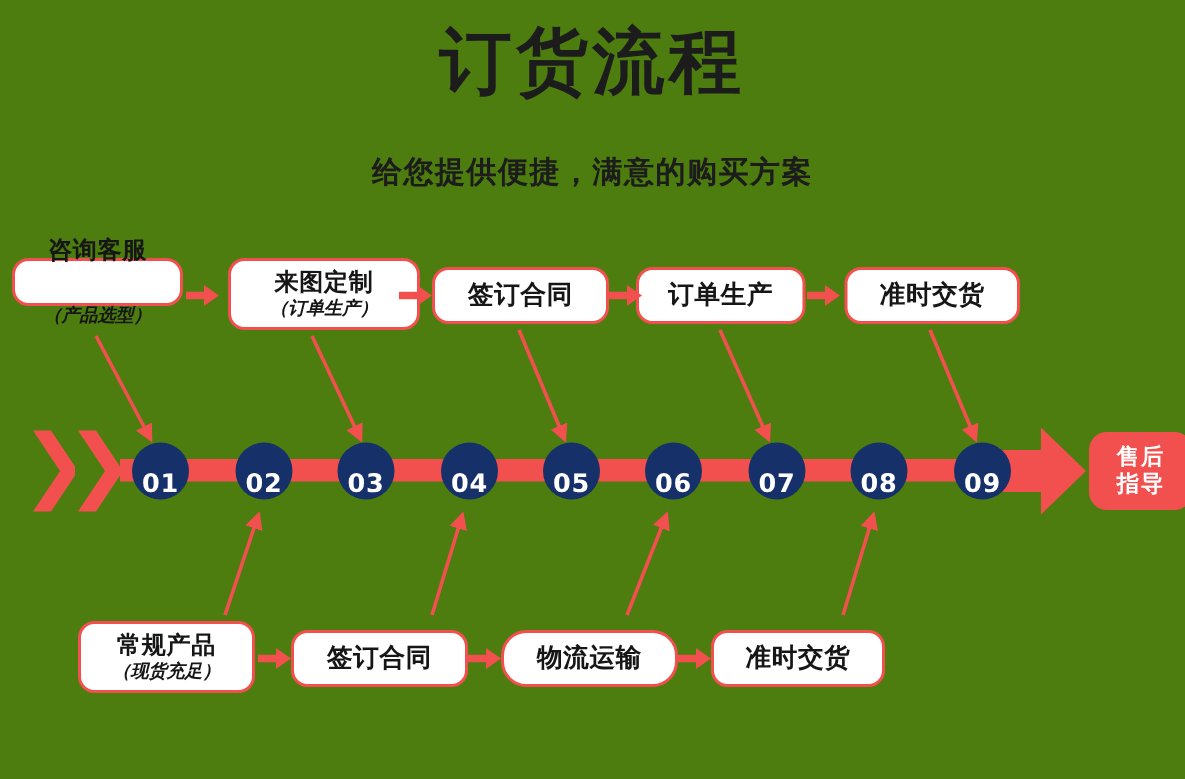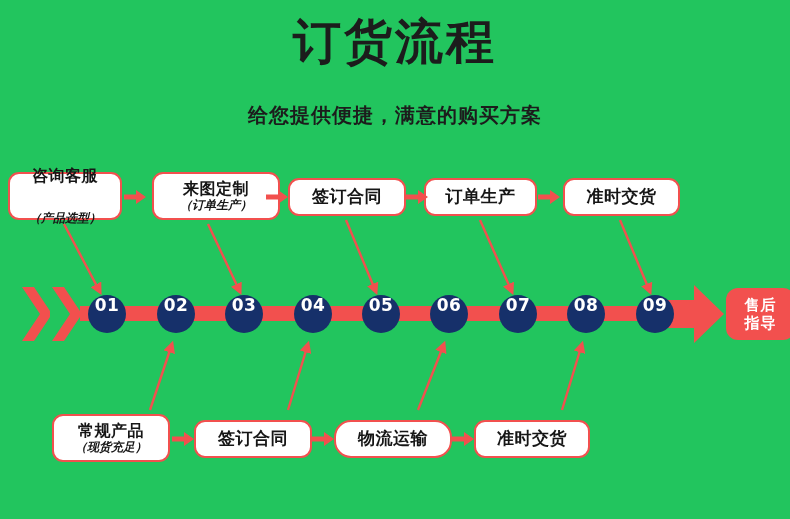--- a/index.html
+++ b/index.html
@@ -11,21 +11,21 @@
     width: 790px;
     height: 519px;
     font-family: "Liberation Sans", "DejaVu Sans", sans-serif;
     color: #1a1a1a;
     overflow: hidden;
   }
   #root {
     position: relative;
     width: 790px;
     height: 519px;
-    background: #22c55e;
+    background: #4d7c0f;
   }
 
   
   .page-title {
     position: absolute;
     left: 0;
     top: 18px;
     width: 790px;
     text-align: center;
     font-size: 48px;
@@ -121,21 +121,21 @@
   .node {
     position: absolute;
     width: 38px;
     height: 38px;
     border-radius: 50%;
     background: #16306A;
     color: #ffffff;
     font-size: 17px;
     font-weight: 700;
     display: flex;
-    align-items: flex-start;
+    align-items: flex-end;
     justify-content: center;
     top: 295px;
     z-index: 3;
     letter-spacing: 0.5px;
     font-family: "DejaVu Sans", "Liberation Sans", sans-serif;
   }
 
   .end-badge {
     position: absolute;
     left: 726px;
@@ -238,21 +238,21 @@
         <span>09</span>
       </div>
     </div>
 
   <div class="end-badge">
     <span>售后</span>
     <span>指导</span>
   </div>
 
   <div id="top-row-layer">
-      <div class="step-box" style="left: 8px; top: 172px; width: 114px; height: 48px; gap: 26px;">
+      <div class="step-box" style="left: 8px; top: 172px; width: 114px; height: 32px; gap: 26px;">
         <div class="main">咨询客服</div>
         <div class="sub">（产品选型）</div>
       </div>
       <div class="step-box" style="left: 152px; top: 172px; width: 128px; height: 48px;">
         <div class="main">来图定制</div>
         <div class="sub">（订单生产）</div>
       </div>
       <div class="step-box single" style="left: 288px; top: 178px; width: 118px; height: 38px;">
         <div class="main">签订合同</div>
       </div>

